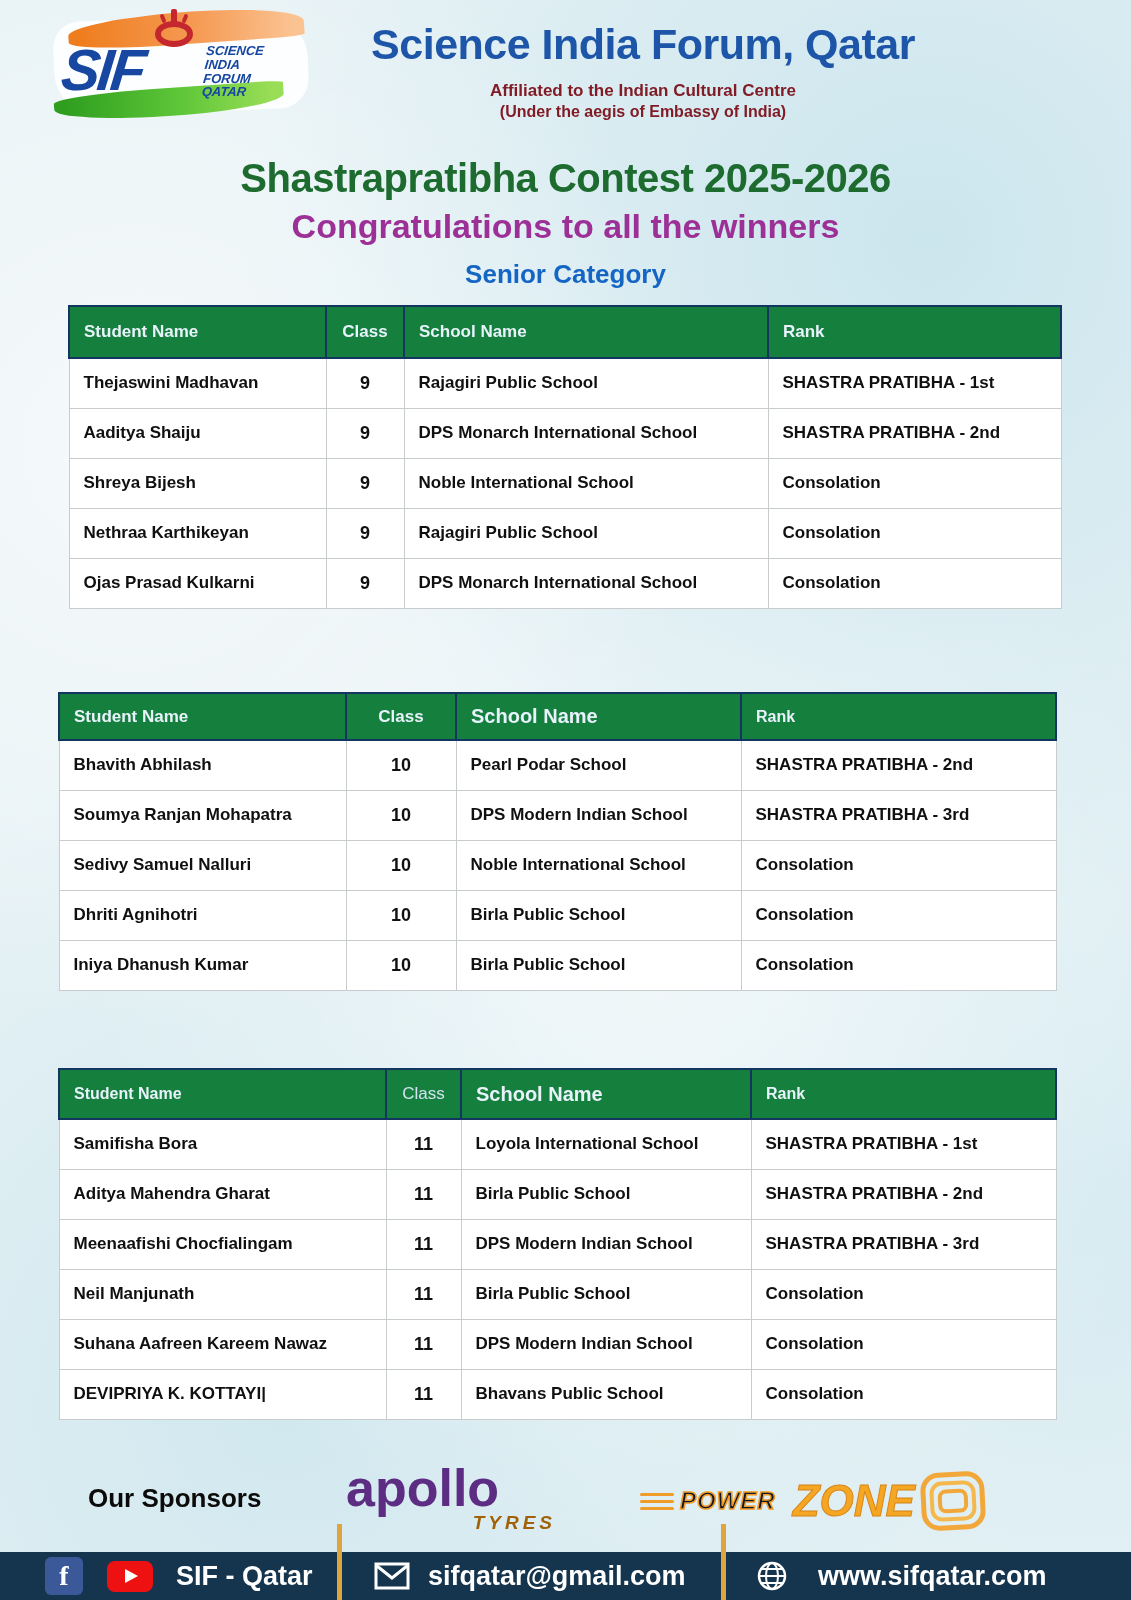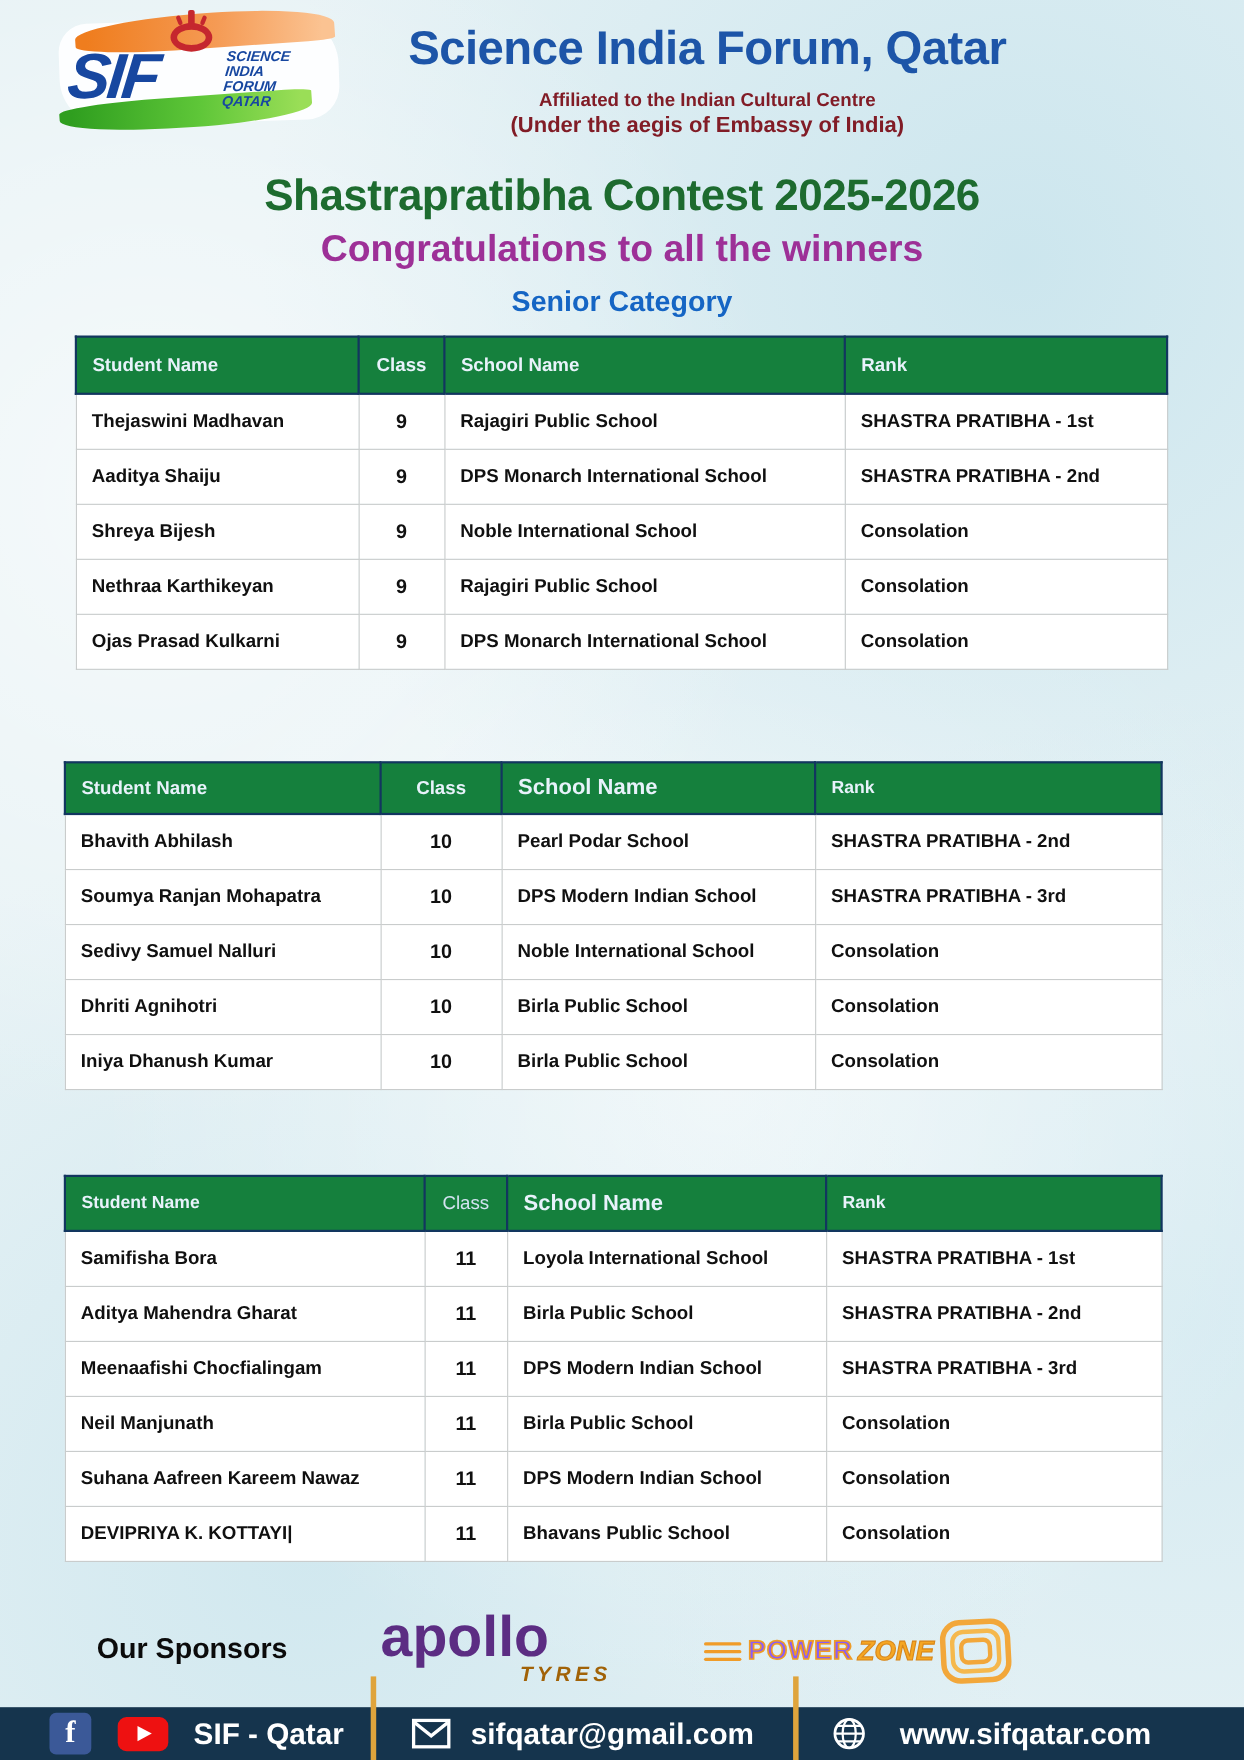--- a/index.html
+++ b/index.html
@@ -22,21 +22,21 @@
     position:absolute; top:20px; left:643px; transform:translateX(-50%);
     white-space:nowrap; font-size:43px; font-weight:800; color:#1d55a8;
     letter-spacing:-0.5px;
   }
   .affil1{
     position:absolute; top:81px; left:643px; transform:translateX(-50%);
     white-space:nowrap; font-size:17px; font-weight:700; color:#811c26;
   }
   .affil2{
     position:absolute; top:103px; left:643px; transform:translateX(-50%);
-    white-space:nowrap; font-size:20px; font-weight:700; color:#811c26;
+    white-space:nowrap; font-size:16px; font-weight:700; color:#811c26;
   }
 
   
   .logo{ position:absolute; left:52px; top:10px; width:262px; height:108px; }
   .logo-bg{ position:absolute; inset:8px 6px 6px 2px; background:#fdfeff; border-radius:26px 44px 30px 44px; transform:rotate(-2deg); }
   .swoosh-orange{
     position:absolute; left:16px; top:2px; width:236px; height:32px;
     background:linear-gradient(95deg,#ef7d1e 5%,#f59b55 55%,#fbc392 95%);
     border-radius:100% 90% 20% 80% / 95% 100% 15% 55%;
     transform:rotate(-4deg);
@@ -100,24 +100,24 @@
   .t3 .th-rank{ font-size:16px; }
 
   
   .sponsors-heading{ position:absolute; left:88px; top:1483px; font-size:26px; font-weight:800; color:#0b0b0b; }
   .apollo{ position:absolute; left:346px; top:1462px; width:210px; }
   .apollo-name{ font-size:52px; font-weight:800; color:#5c2d83; letter-spacing:0px; line-height:1; }
   .apollo-sub{ text-align:right; font-size:19px; font-weight:800; font-style:italic; color:#a16207; letter-spacing:4px; margin-top:-2px; }
   .powerzone{ position:absolute; left:640px; top:1472px; display:flex; align-items:center; }
   .pz-lines{ width:34px; margin-right:6px; }
   .pz-lines div{ height:3px; background:#f09c28; margin:4px 0; border-radius:2px; }
-  .pz-power{ font-size:24px; font-weight:800; color:#8b5cf6; letter-spacing:1px;
+  .pz-power{ font-size:24px; font-weight:800; font-style:italic; color:#0f172a; letter-spacing:1px;
     -webkit-text-stroke:1.5px #ef9b26; text-shadow:0 0 1px #ef9b26; }
-  .pz-zone{ font-size:25px; font-weight:800; font-style:italic; color:#f5a623;
-    -webkit-text-stroke:1px #d8861a; margin-left:4px; letter-spacing:0px; }
+  .pz-zone{ font-size:44px; font-weight:800; font-style:italic; color:#f5a623;
+    -webkit-text-stroke:1px #d8861a; margin-left:17px; letter-spacing:0px; }
   .pz-icon{ position:relative; width:64px; height:58px; margin-left:6px; transform:rotate(-3deg); }
   .pz-icon .r1{ position:absolute; inset:0; border:5px solid #f2a73a; border-radius:18px; }
   .pz-icon .r2{ position:absolute; inset:9px; border:4px solid #f5b84d; border-radius:12px; }
   .pz-icon .r3{ position:absolute; inset:17px; border:4px solid #f2a73a; border-radius:8px; }
 
   
   .footer{ position:absolute; left:0; bottom:0; width:1131px; height:48px; background:#15344d; }
   .fb-icon{ position:absolute; left:45px; top:5px; width:38px; height:38px; background:#3b5998; border-radius:6px;
     color:#ffffff; font-weight:800; font-size:28px; text-align:center; line-height:38px; font-family:"Liberation Serif", serif; }
   .yt-icon{ position:absolute; left:107px; top:9px; width:46px; height:31px; background:#ee1111; border-radius:8px; }

